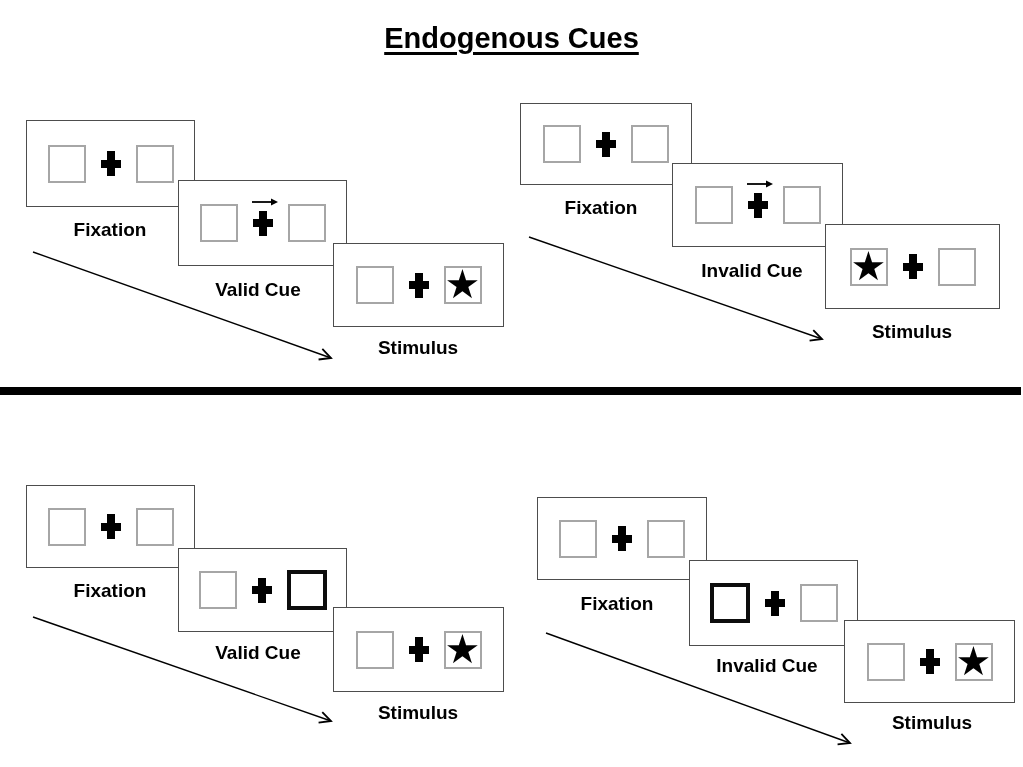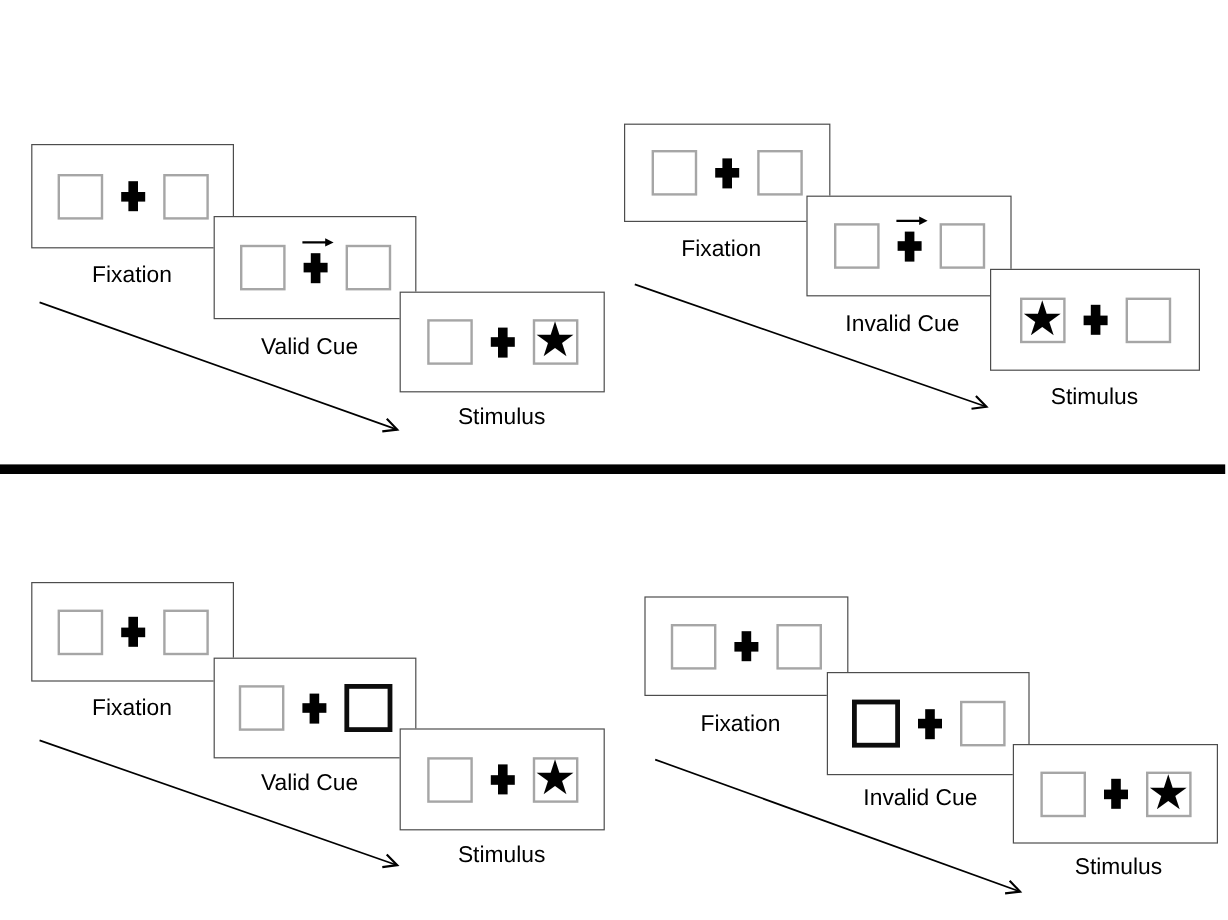--- a/index.html
+++ b/index.html
@@ -28,29 +28,30 @@
     font-family:"DejaVu Sans",sans-serif;font-size:40px;line-height:1;
     color:#000;transform:translateY(-1px);
   }
   .plus{position:relative;width:20px;height:25px;flex:0 0 auto;}
   .plus i,.plus b{position:absolute;background:#000;display:block;}
   .plus i{left:0;top:8.5px;width:20px;height:8px;}
   .plus b{left:6px;top:0;width:8px;height:25px;}
   .cuearrow{position:absolute;left:-2px;top:-17px;}
   .plabel{
     position:absolute;width:170px;text-align:center;
-    font-size:19px;font-weight:normal;white-space:nowrap;
+    font-size:19px;font-weight:bold;white-space:nowrap;
   }
   .tarrow{position:absolute;overflow:visible;}
 </style>
 </head>
 <body>
 
 <div class="canvas">
 
+  <div class="title" style="top:22px">Endogenous Cues</div>
 
   <div class="panel" style="left:26px;top:120px;width:169px;height:87px">
     <span class="box"></span>
     <span class="plus">
         <i></i>
         <b></b>
       </span>
     <span class="box"></span>
   </div>
   <div class="plabel" style="left:25px;top:219px">Fixation</div>

